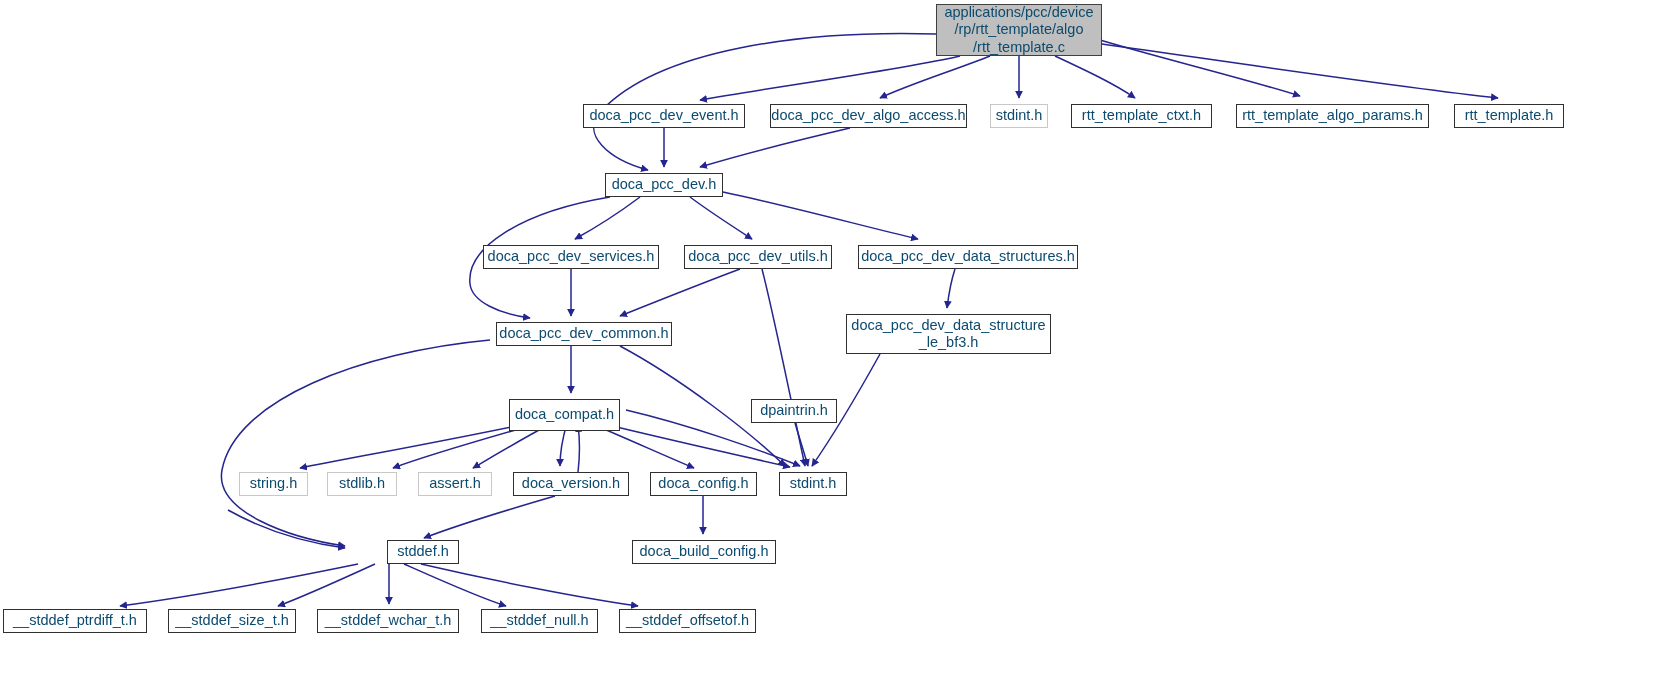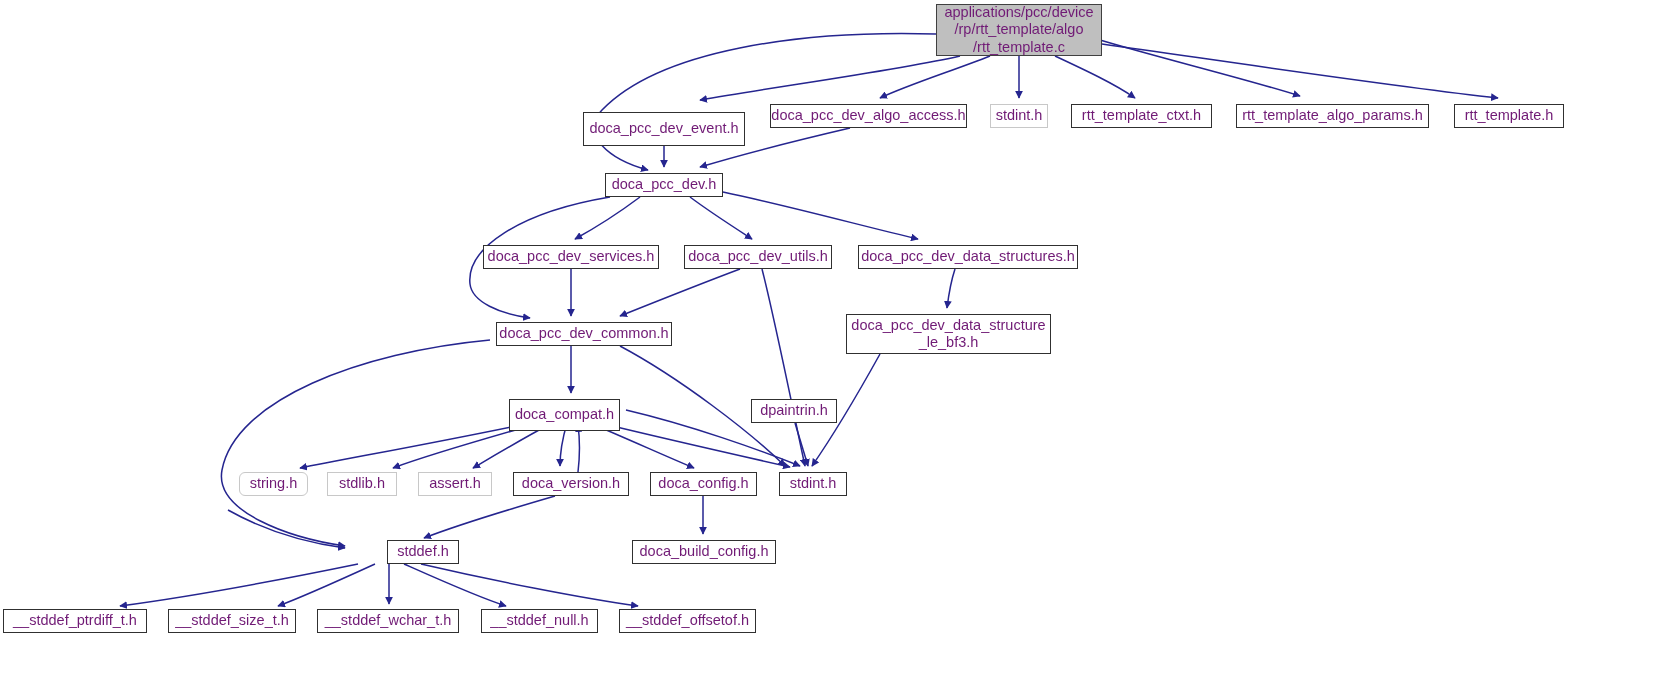--- a/index.html
+++ b/index.html
@@ -24,21 +24,21 @@
   }
   .node {
     position: absolute;
     box-sizing: border-box;
     display: flex;
     align-items: center;
     justify-content: center;
     text-align: center;
     font-size: 14.5px;
     line-height: 1.18;
-    color: #701a75;
+    color: #0c4a6e;
     background: #ffffff;
     border: 1px solid #000000;
     white-space: pre-line;
     padding: 0 5px;
     z-index: 2;
   }
   .node.ext {
     border: 1px solid #c8c8c8;
     background: #ffffff;
   }
@@ -98,36 +98,36 @@
         <path d="M 389,564 L 389,604" fill="none" stroke="#25258f" stroke-width="1.5" marker-end="url(#arrow)"></path>
         <path d="M 404,564 C 440,580 480,598 506,606" fill="none" stroke="#25258f" stroke-width="1.5" marker-end="url(#arrow)"></path>
         <path d="M 421,564 C 490,580 580,598 638,606" fill="none" stroke="#25258f" stroke-width="1.5" marker-end="url(#arrow)"></path>
         <path d="M 228,510 C 260,528 300,542 345,548" fill="none" stroke="#25258f" stroke-width="1.5" marker-end="url(#arrow)"></path>
       </g>
   </svg>
   <div id="node-layer">
       <div class="node cur" style="left: 936px; top: 4px; width: 166px; height: 52px;">applications/pcc/device
 /rp/rtt_template/algo
 /rtt_template.c</div>
-      <div class="node doca" style="left: 583px; top: 104px; width: 162px; height: 34px; margin-top: 8px;">doca_pcc_dev_event.h</div>
+      <div class="node doca" style="left: 583px; top: 104px; width: 162px; height: 24px;">doca_pcc_dev_event.h</div>
       <div class="node doca" style="left: 770px; top: 104px; width: 197px; height: 24px;">doca_pcc_dev_algo_access.h</div>
       <div class="node ext" style="left: 990px; top: 104px; width: 58px; height: 24px;">stdint.h</div>
       <div class="node doca" style="left: 1071px; top: 104px; width: 141px; height: 24px;">rtt_template_ctxt.h</div>
       <div class="node doca" style="left: 1236px; top: 104px; width: 193px; height: 24px;">rtt_template_algo_params.h</div>
       <div class="node doca" style="left: 1454px; top: 104px; width: 110px; height: 24px;">rtt_template.h</div>
       <div class="node doca" style="left: 605px; top: 173px; width: 118px; height: 24px;">doca_pcc_dev.h</div>
       <div class="node doca" style="left: 483px; top: 245px; width: 176px; height: 24px;">doca_pcc_dev_services.h</div>
       <div class="node doca" style="left: 684px; top: 245px; width: 148px; height: 24px;">doca_pcc_dev_utils.h</div>
       <div class="node doca" style="left: 858px; top: 245px; width: 220px; height: 24px;">doca_pcc_dev_data_structures.h</div>
       <div class="node doca" style="left: 496px; top: 322px; width: 176px; height: 24px;">doca_pcc_dev_common.h</div>
       <div class="node doca" style="left: 846px; top: 314px; width: 205px; height: 40px;">doca_pcc_dev_data_structure
 _le_bf3.h</div>
       <div class="node doca" style="left: 509px; top: 399px; width: 111px; height: 32px;">doca_compat.h</div>
       <div class="node doca" style="left: 751px; top: 399px; width: 86px; height: 24px;">dpaintrin.h</div>
-      <div class="node ext" style="left: 239px; top: 472px; width: 69px; height: 24px; border-radius: 6px;">string.h</div>
+      <div class="node ext" style="left: 239px; top: 472px; width: 69px; height: 24px;">string.h</div>
       <div class="node ext" style="left: 327px; top: 472px; width: 70px; height: 24px;">stdlib.h</div>
       <div class="node ext" style="left: 418px; top: 472px; width: 74px; height: 24px;">assert.h</div>
       <div class="node doca" style="left: 513px; top: 472px; width: 116px; height: 24px;">doca_version.h</div>
       <div class="node doca" style="left: 650px; top: 472px; width: 107px; height: 24px;">doca_config.h</div>
       <div class="node doca" style="left: 779px; top: 472px; width: 68px; height: 24px;">stdint.h</div>
       <div class="node doca" style="left: 353px; top: 540px; width: 72px; height: 24px; margin-left: 34px;">stddef.h</div>
       <div class="node doca" style="left: 632px; top: 540px; width: 144px; height: 24px;">doca_build_config.h</div>
       <div class="node doca" style="left: 3px; top: 609px; width: 144px; height: 24px;">__stddef_ptrdiff_t.h</div>
       <div class="node doca" style="left: 168px; top: 609px; width: 128px; height: 24px;">__stddef_size_t.h</div>
       <div class="node doca" style="left: 317px; top: 609px; width: 142px; height: 24px;">__stddef_wchar_t.h</div>

